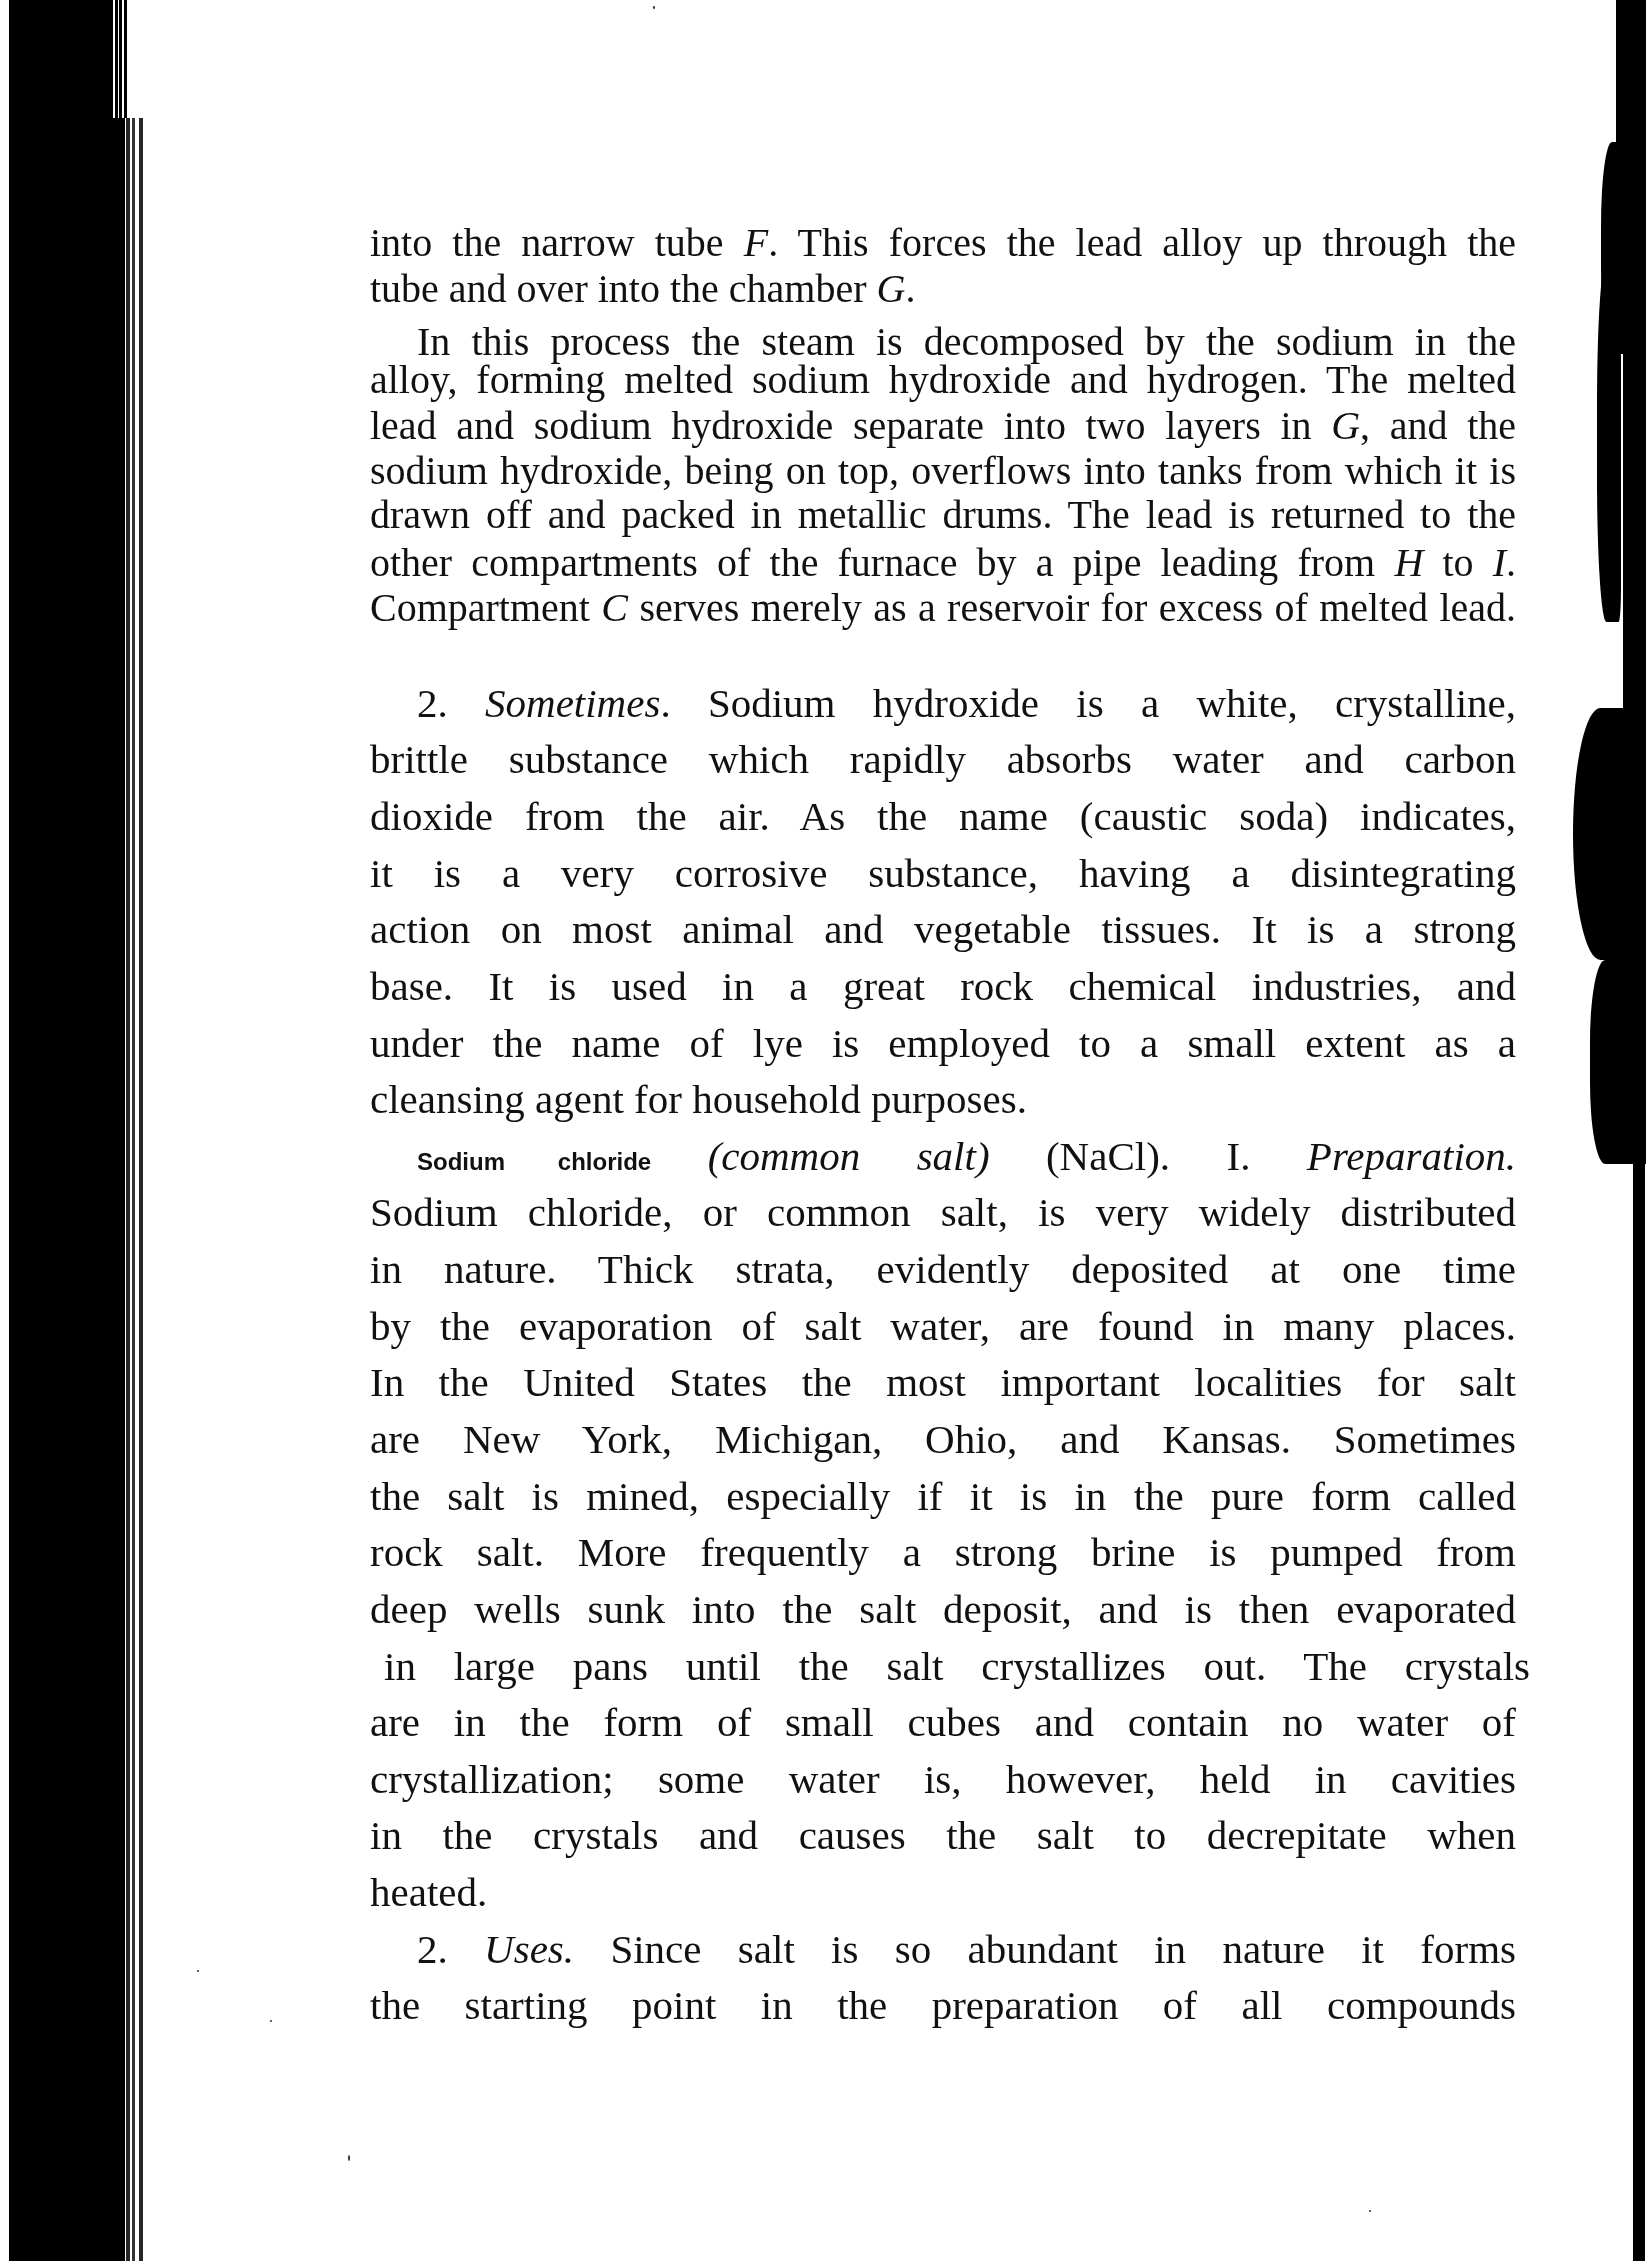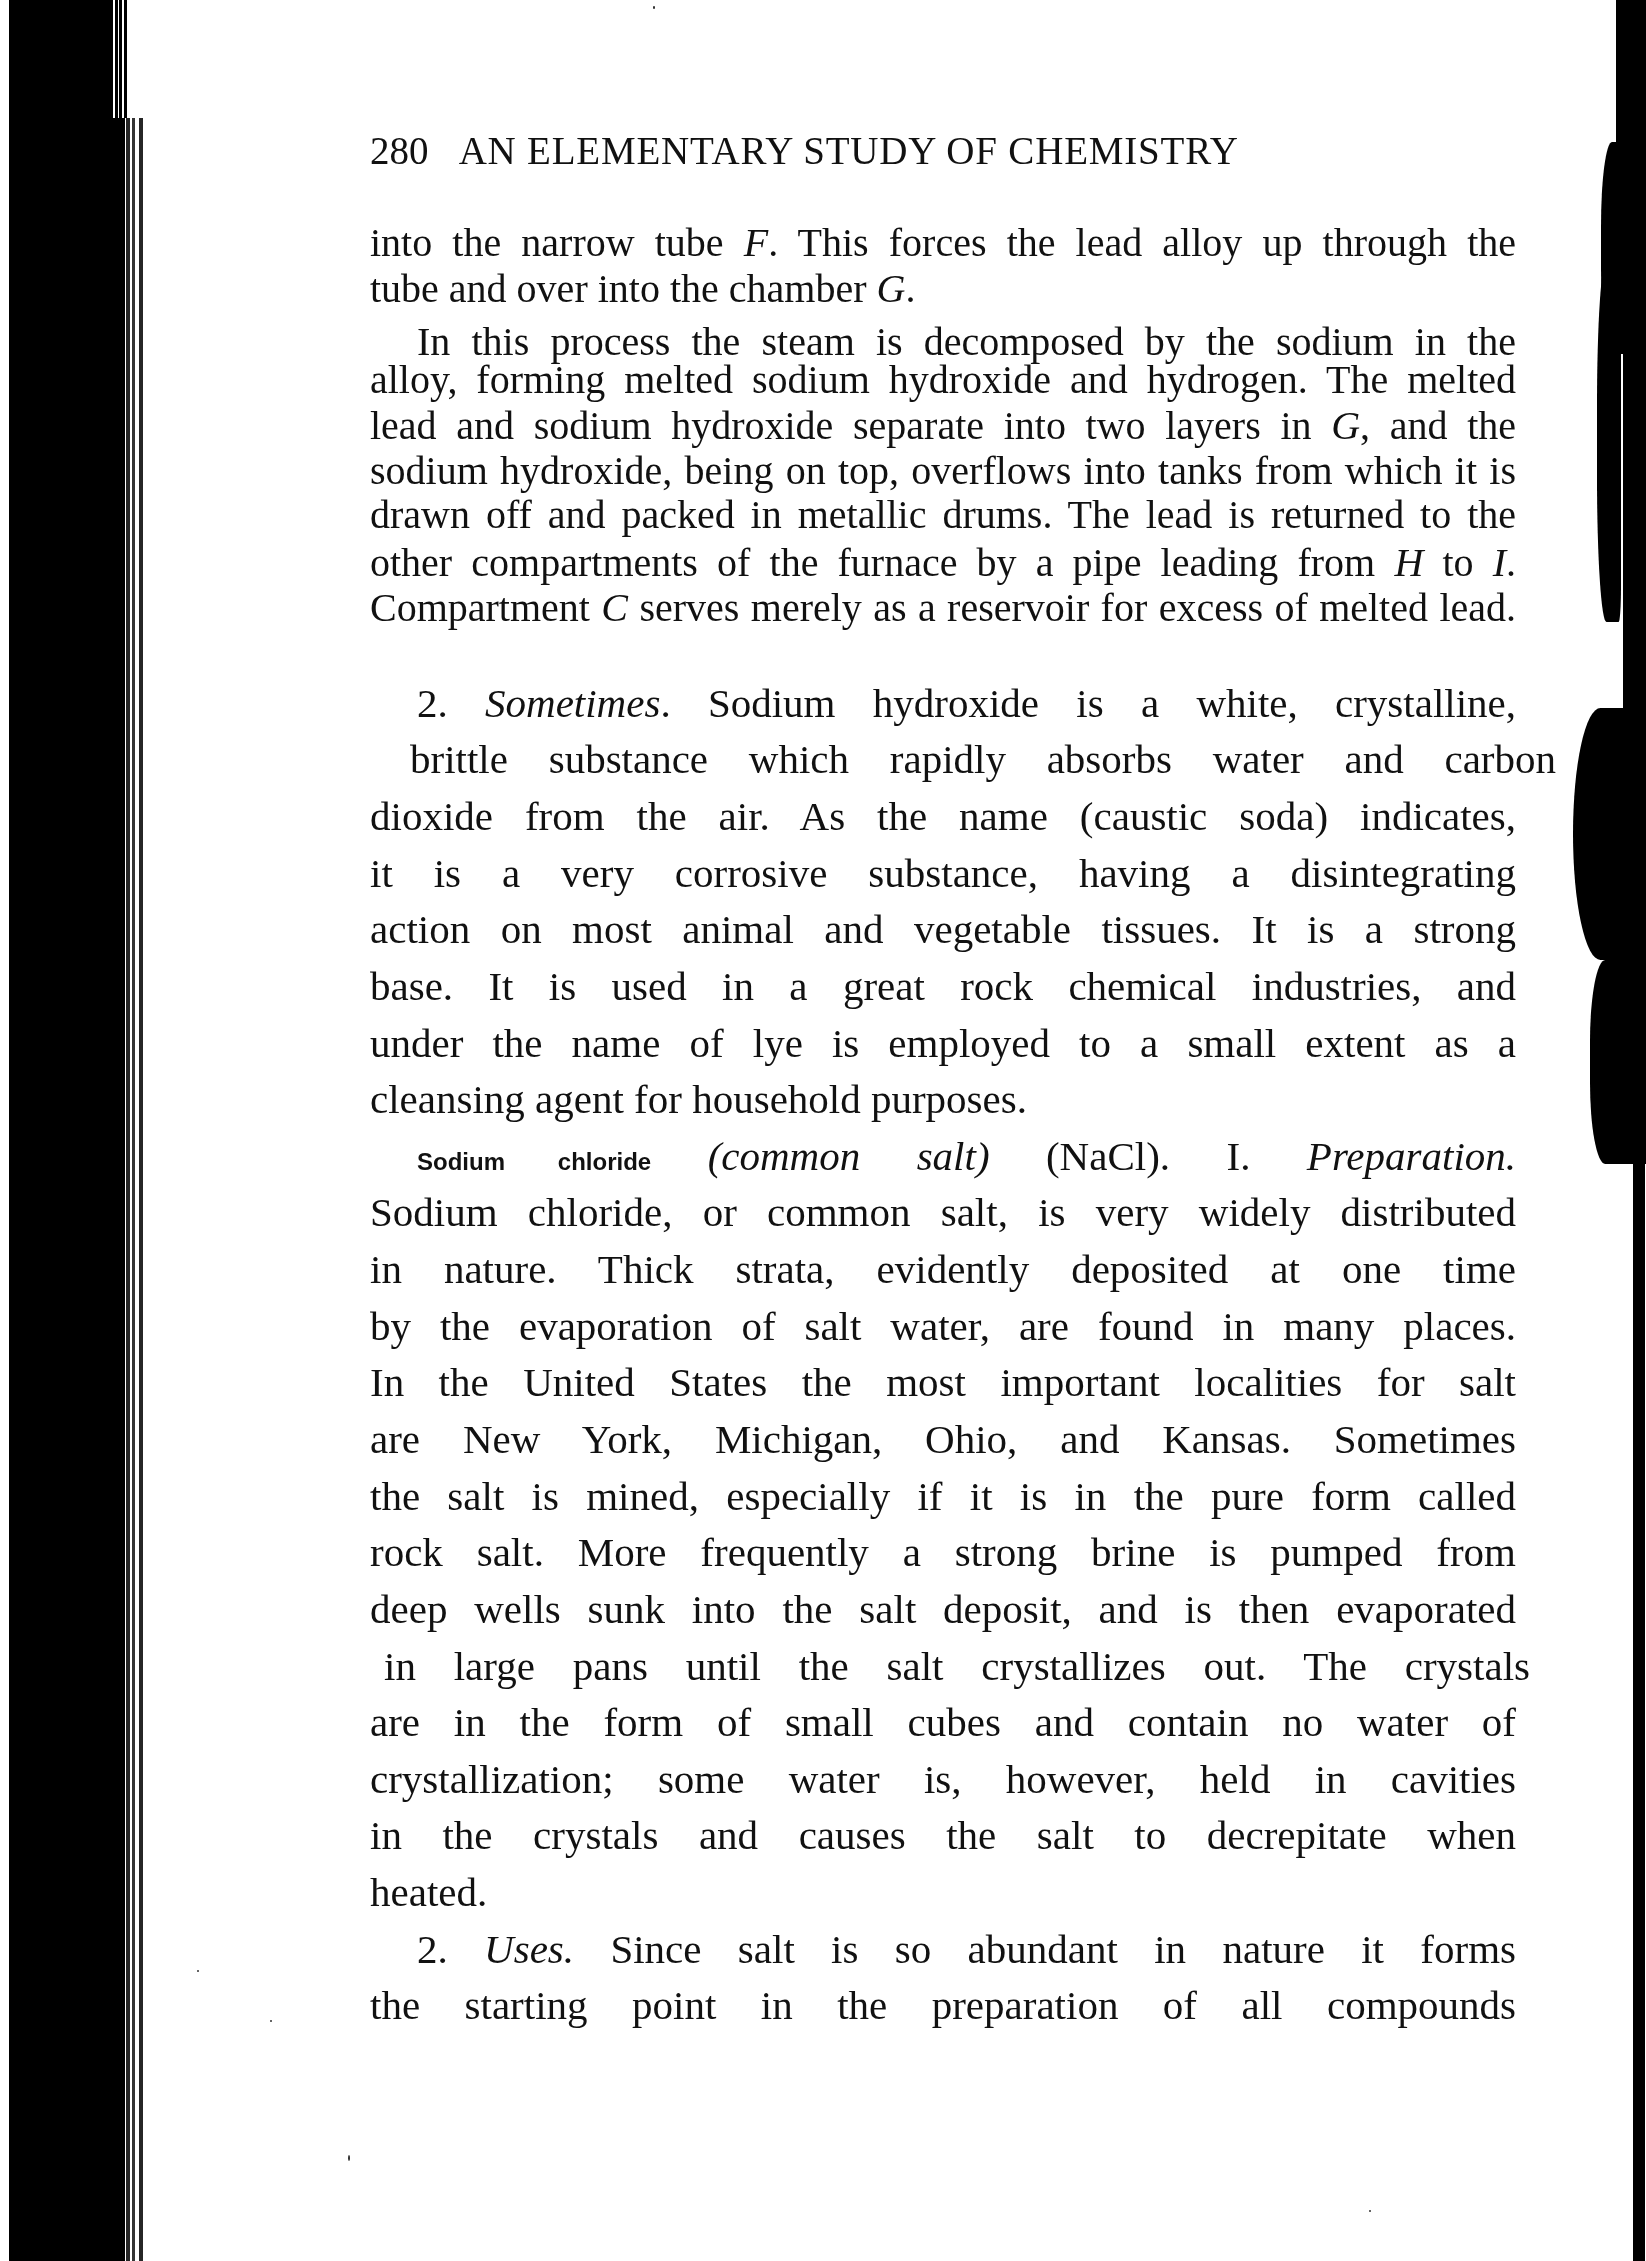--- a/index.html
+++ b/index.html
@@ -42,24 +42,20 @@
   <div class="left-band-edge"></div>
 
   <div class="right-strip" style="top:0;height:267px;width:31px;"></div>
   <div class="right-strip" style="top:47px;height:1117px;width:23.6px;"></div>
   <div class="right-blob" style="left:1601px;top:142px;width:27.5px;height:212px;"></div>
   <div class="right-blob" style="left:1597px;top:260px;width:23.6px;height:362px;"></div>
   <div class="right-blob" style="left:1573px;top:708px;width:55px;height:252px;border-radius:50% 5% 5% 50%;"></div>
   <div class="right-blob" style="left:1590px;top:960px;width:38px;height:204px;"></div>
   <div class="right-strip" style="top:1117px;height:1144px;width:12.6px;right:1.6px;"></div>
 
-  <div class="running-head">
-    <span class="pagenum">280</span>
-    <span class="title">AN ELEMENTARY STUDY OF CHEMISTRY</span>
-  </div>
 
   <div>
     <div class="line small" style="top:220px;">
       <span>into the narrow tube </span><i>F</i><span>.  This forces the lead alloy up through the</span>
     </div>
     <div class="line small last" style="top:266px;">
       <span>tube and over into the chamber </span><i>G</i><span>.</span>
     </div>
     <div class="line small indent" style="top:311px;margin-top:8px;">
       <span>In this process the steam is decomposed by the sodium in the</span>
@@ -83,21 +79,21 @@
       <span>Compartment </span><i>C</i><span> serves merely as a reservoir for excess of melted lead.</span>
     </div>
   </div>
 
   <div>
     <div class="line large indent" style="top:675px;">
       <span>2.</span>
       <i>Sometimes</i><span>.</span>
       <span>Sodium hydroxide is a white, crystalline,</span>
     </div>
-    <div class="line large" style="top:731px;margin-left:40px;">brittle substance which rapidly absorbs water and carbon</div>
+    <div class="line large" style="top:731px;">brittle substance which rapidly absorbs water and carbon</div>
     <div class="line large" style="top:788px;">dioxide from the air.  As the name (caustic soda) indicates,</div>
     <div class="line large" style="top:845px;">it is a very corrosive substance, having a disintegrating</div>
     <div class="line large" style="top:901px;">action on most animal and vegetable tissues.  It is a strong</div>
     <div class="line large" style="top:958px;">base.  It is used in a great rock chemical industries, and</div>
     <div class="line large" style="top:1015px;">under the name of lye is employed to a small extent as a</div>
     <div class="line large last" style="top:1071px;">cleansing agent for household purposes.</div>
   </div>
 
   <div>
     <div class="line large indent" style="top:1128px;">

